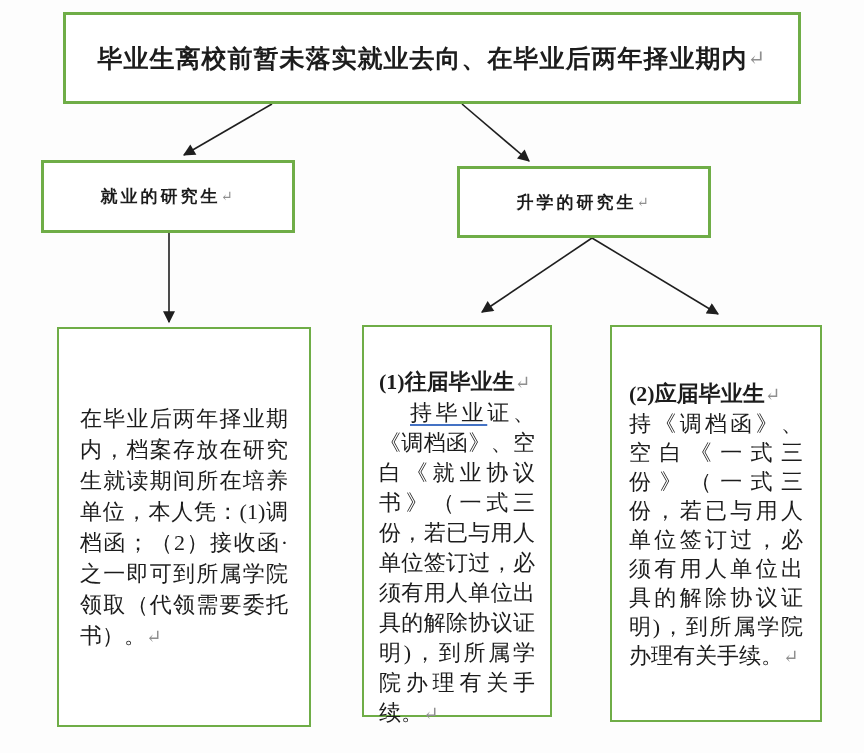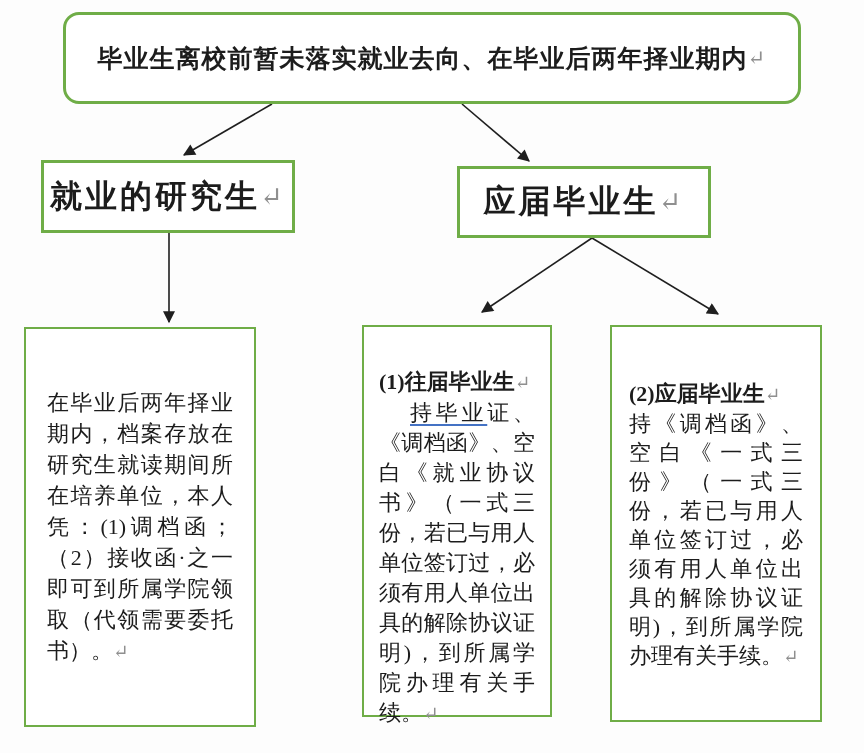--- a/index.html
+++ b/index.html
@@ -24,53 +24,53 @@
   }
   .node {
     position: absolute;
     background: #ffffff;
     border: 3px solid #6FAD47;
     box-sizing: border-box;
   }
   .node-root {
     left: 63px; top: 12px;
     width: 738px; height: 92px;
-    border-radius: 16px;
+    border-radius: 0;
     display: flex;
     align-items: center;
     justify-content: center;
     font-size: 25px;
     font-weight: bold;
     letter-spacing: 1px;
     white-space: nowrap;
   }
   .node-branch {
     display: flex;
     align-items: center;
     justify-content: center;
-    font-size: 32px;
+    font-size: 17px;
     font-weight: bold;
     letter-spacing: 3px;
     white-space: nowrap;
   }
   .node-branch-left {
     left: 41px; top: 160px;
     width: 254px; height: 73px;
   }
   .node-branch-right {
     left: 457px; top: 166px;
     width: 254px; height: 72px;
   }
   .node-leaf {
     border-width: 2px;
     font-size: 22px;
   }
   .node-leaf-left {
-    left: 24px; top: 327px;
-    width: 232px; height: 400px;
+    left: 57px; top: 327px;
+    width: 254px; height: 400px;
     display: flex;
     align-items: center;
     padding: 0 21px;
     line-height: 31px;
   }
   .node-leaf-middle {
     left: 362px; top: 325px;
     width: 190px; height: 392px;
     padding: 40px 15px 0 15px;
     line-height: 30px;
@@ -124,21 +124,21 @@
     <span>毕业生离校前暂未落实就业去向、在毕业后两年择业期内</span>
       <span class="return-mark">↵</span>
   </div>
 
   <div class="node node-branch node-branch-left">
     <span>就业的研究生</span>
       <span class="return-mark">↵</span>
   </div>
 
   <div class="node node-branch node-branch-right">
-    <span>应届毕业生</span>
+    <span>升学的研究生</span>
       <span class="return-mark">↵</span>
   </div>
 
   <div class="node node-leaf node-leaf-left">
     <div class="leaf-body">
       <span>在毕业后两年择业期内，档案存放在研究生就读期间所在培养单位，本人凭：(1)调档函；（2）接收函·之一即可到所属学院领取（代领需要委托书）。</span><span class="return-mark">↵</span>
     </div>
   </div>
 
   <div class="node node-leaf node-leaf-middle">

